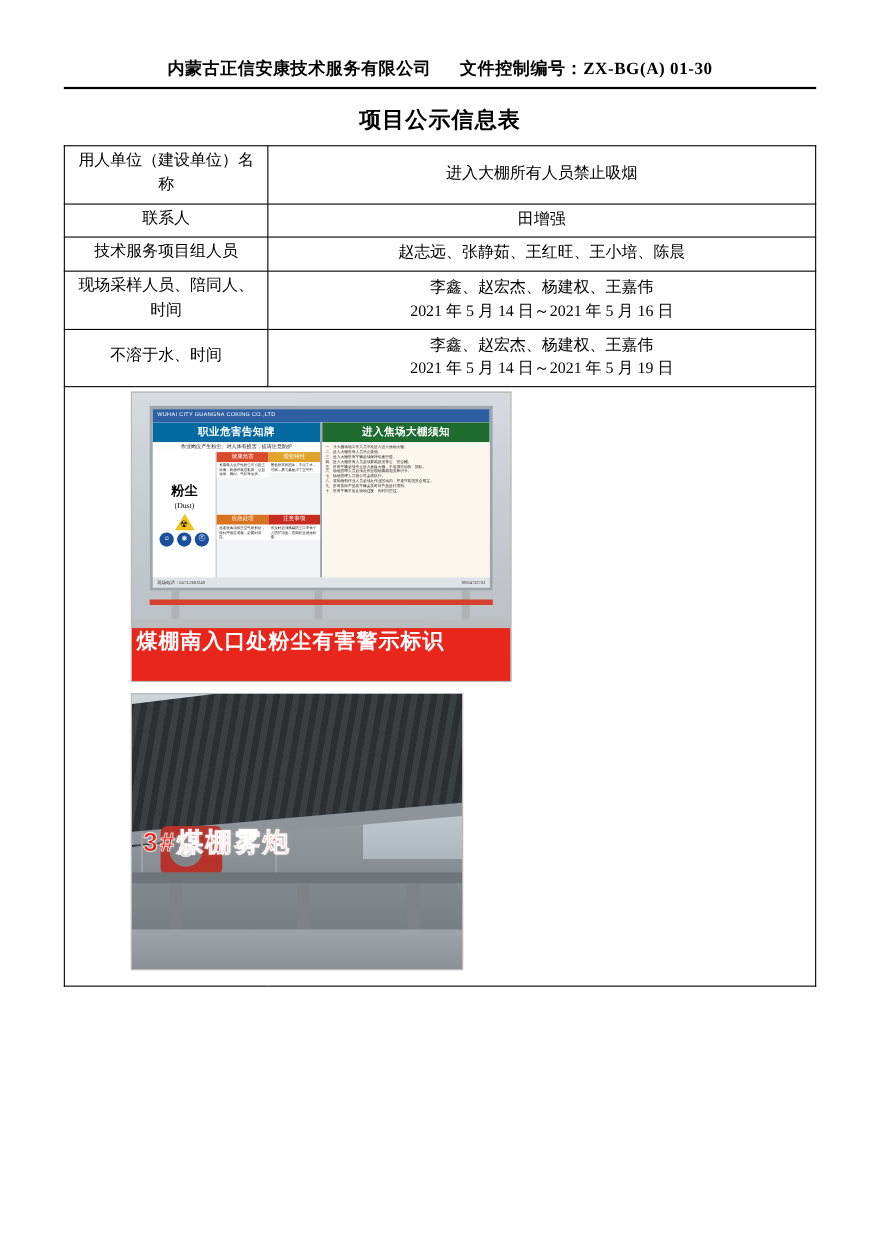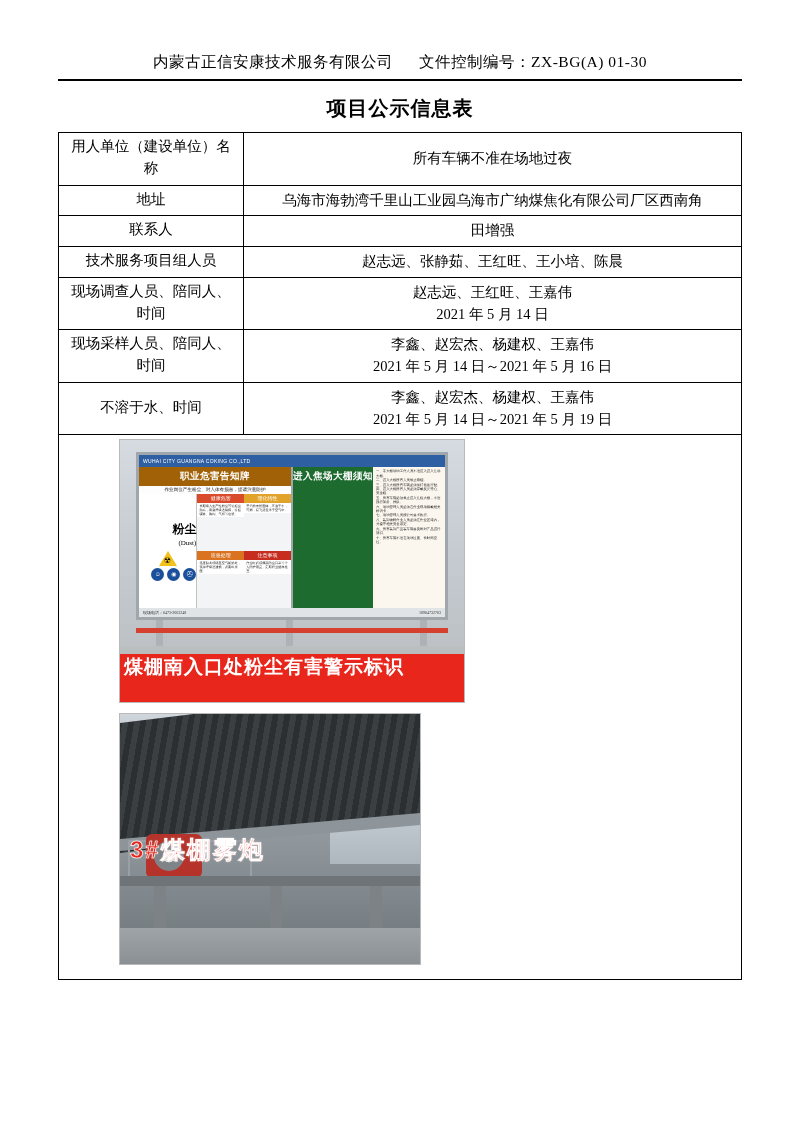--- a/index.html
+++ b/index.html
@@ -19,21 +19,21 @@
     height: 1131px;
     box-sizing: border-box;
     padding: 52px 58px 0 58px;
     position: relative;
   }
   
   .header {
     display: flex;
     justify-content: center;
     align-items: flex-start;
-    font-weight: normal;
+    font-weight: bold;
     font-size: 15.5px;
     letter-spacing: 0.5px;
     padding-bottom: 6px;
     border-bottom: 2px solid #000;
     margin-bottom: 14px;
   }
   .header .org {
     margin-right: 26px;
   }
   .header .ctrl {
@@ -137,25 +137,25 @@
   .board-left {
     width: 50%;
     border-right: 2px solid #9fa7ad;
     display: flex;
     flex-direction: column;
     background: #f2f4f5;
   }
   .board-right {
     width: 50%;
     display: flex;
-    flex-direction: row;
+    flex-direction: column;
     background: #ffffff;
   }
   .bl-title, .br-title {
-    background: #a16207;
+    background: #0369a1;
     color: #fff;
     font-size: 9.5px;
     font-weight: bold;
     text-align: center;
     padding: 2px 0;
     font-family: "Liberation Sans", sans-serif;
     letter-spacing: 0.5px;
   }
   .br-title {
     background: #1d6b2f;
@@ -169,21 +169,21 @@
   }
   .bl-cols {
     display: flex;
     flex: 1;
   }
   .bl-c1 {
     width: 38%;
     border-right: 1px solid #c2c2c2;
     display: flex;
     flex-direction: column;
-    align-items: flex-end;
+    align-items: center;
     justify-content: center;
     background: #ffffff;
   }
   .bl-c1 .dust {
     font-size: 12px;
     font-weight: bold;
   }
   .bl-c1 .dust-en {
     font-size: 7px;
   }
@@ -394,40 +394,29 @@
     <div class="org">内蒙古正信安康技术服务有限公司</div>
     <div class="ctrl">文件控制编号：ZX-BG(A) 01-30</div>
   </div>
 
   <div class="doc-title">项目公示信息表</div>
 
   <table class="main">
     <tbody>
       <tr>
         <td class="label two-line">用人单位（建设单位）名称</td>
-        <td class="value">所有车辆不准在场地过夜</td>
-      </tr>
-      <tr>
-        <td class="label">地址</td>
-        <td class="value">乌海市海勃湾千里山工业园乌海市广纳煤焦化有限公司厂区西南角</td>
+        <td class="value">进入大棚所有人员禁止吸烟</td>
       </tr>
       <tr>
         <td class="label">联系人</td>
         <td class="value">田增强</td>
       </tr>
       <tr>
         <td class="label">技术服务项目组人员</td>
         <td class="value">赵志远、张静茹、王红旺、王小培、陈晨</td>
-      </tr>
-      <tr>
-        <td class="label two-line">现场调查人员、陪同人、时间</td>
-        <td class="value">
-          <div>赵志远、王红旺、王嘉伟</div>
-          <div>2021 年 5 月 14 日</div>
-        </td>
       </tr>
       <tr>
         <td class="label two-line">现场采样人员、陪同人、时间</td>
         <td class="value">
           <div>李鑫、赵宏杰、杨建权、王嘉伟</div>
           <div>2021 年 5 月 14 日～2021 年 5 月 16 日</div>
         </td>
       </tr>
       <tr>
         <td class="label">不溶于水、时间</td>

